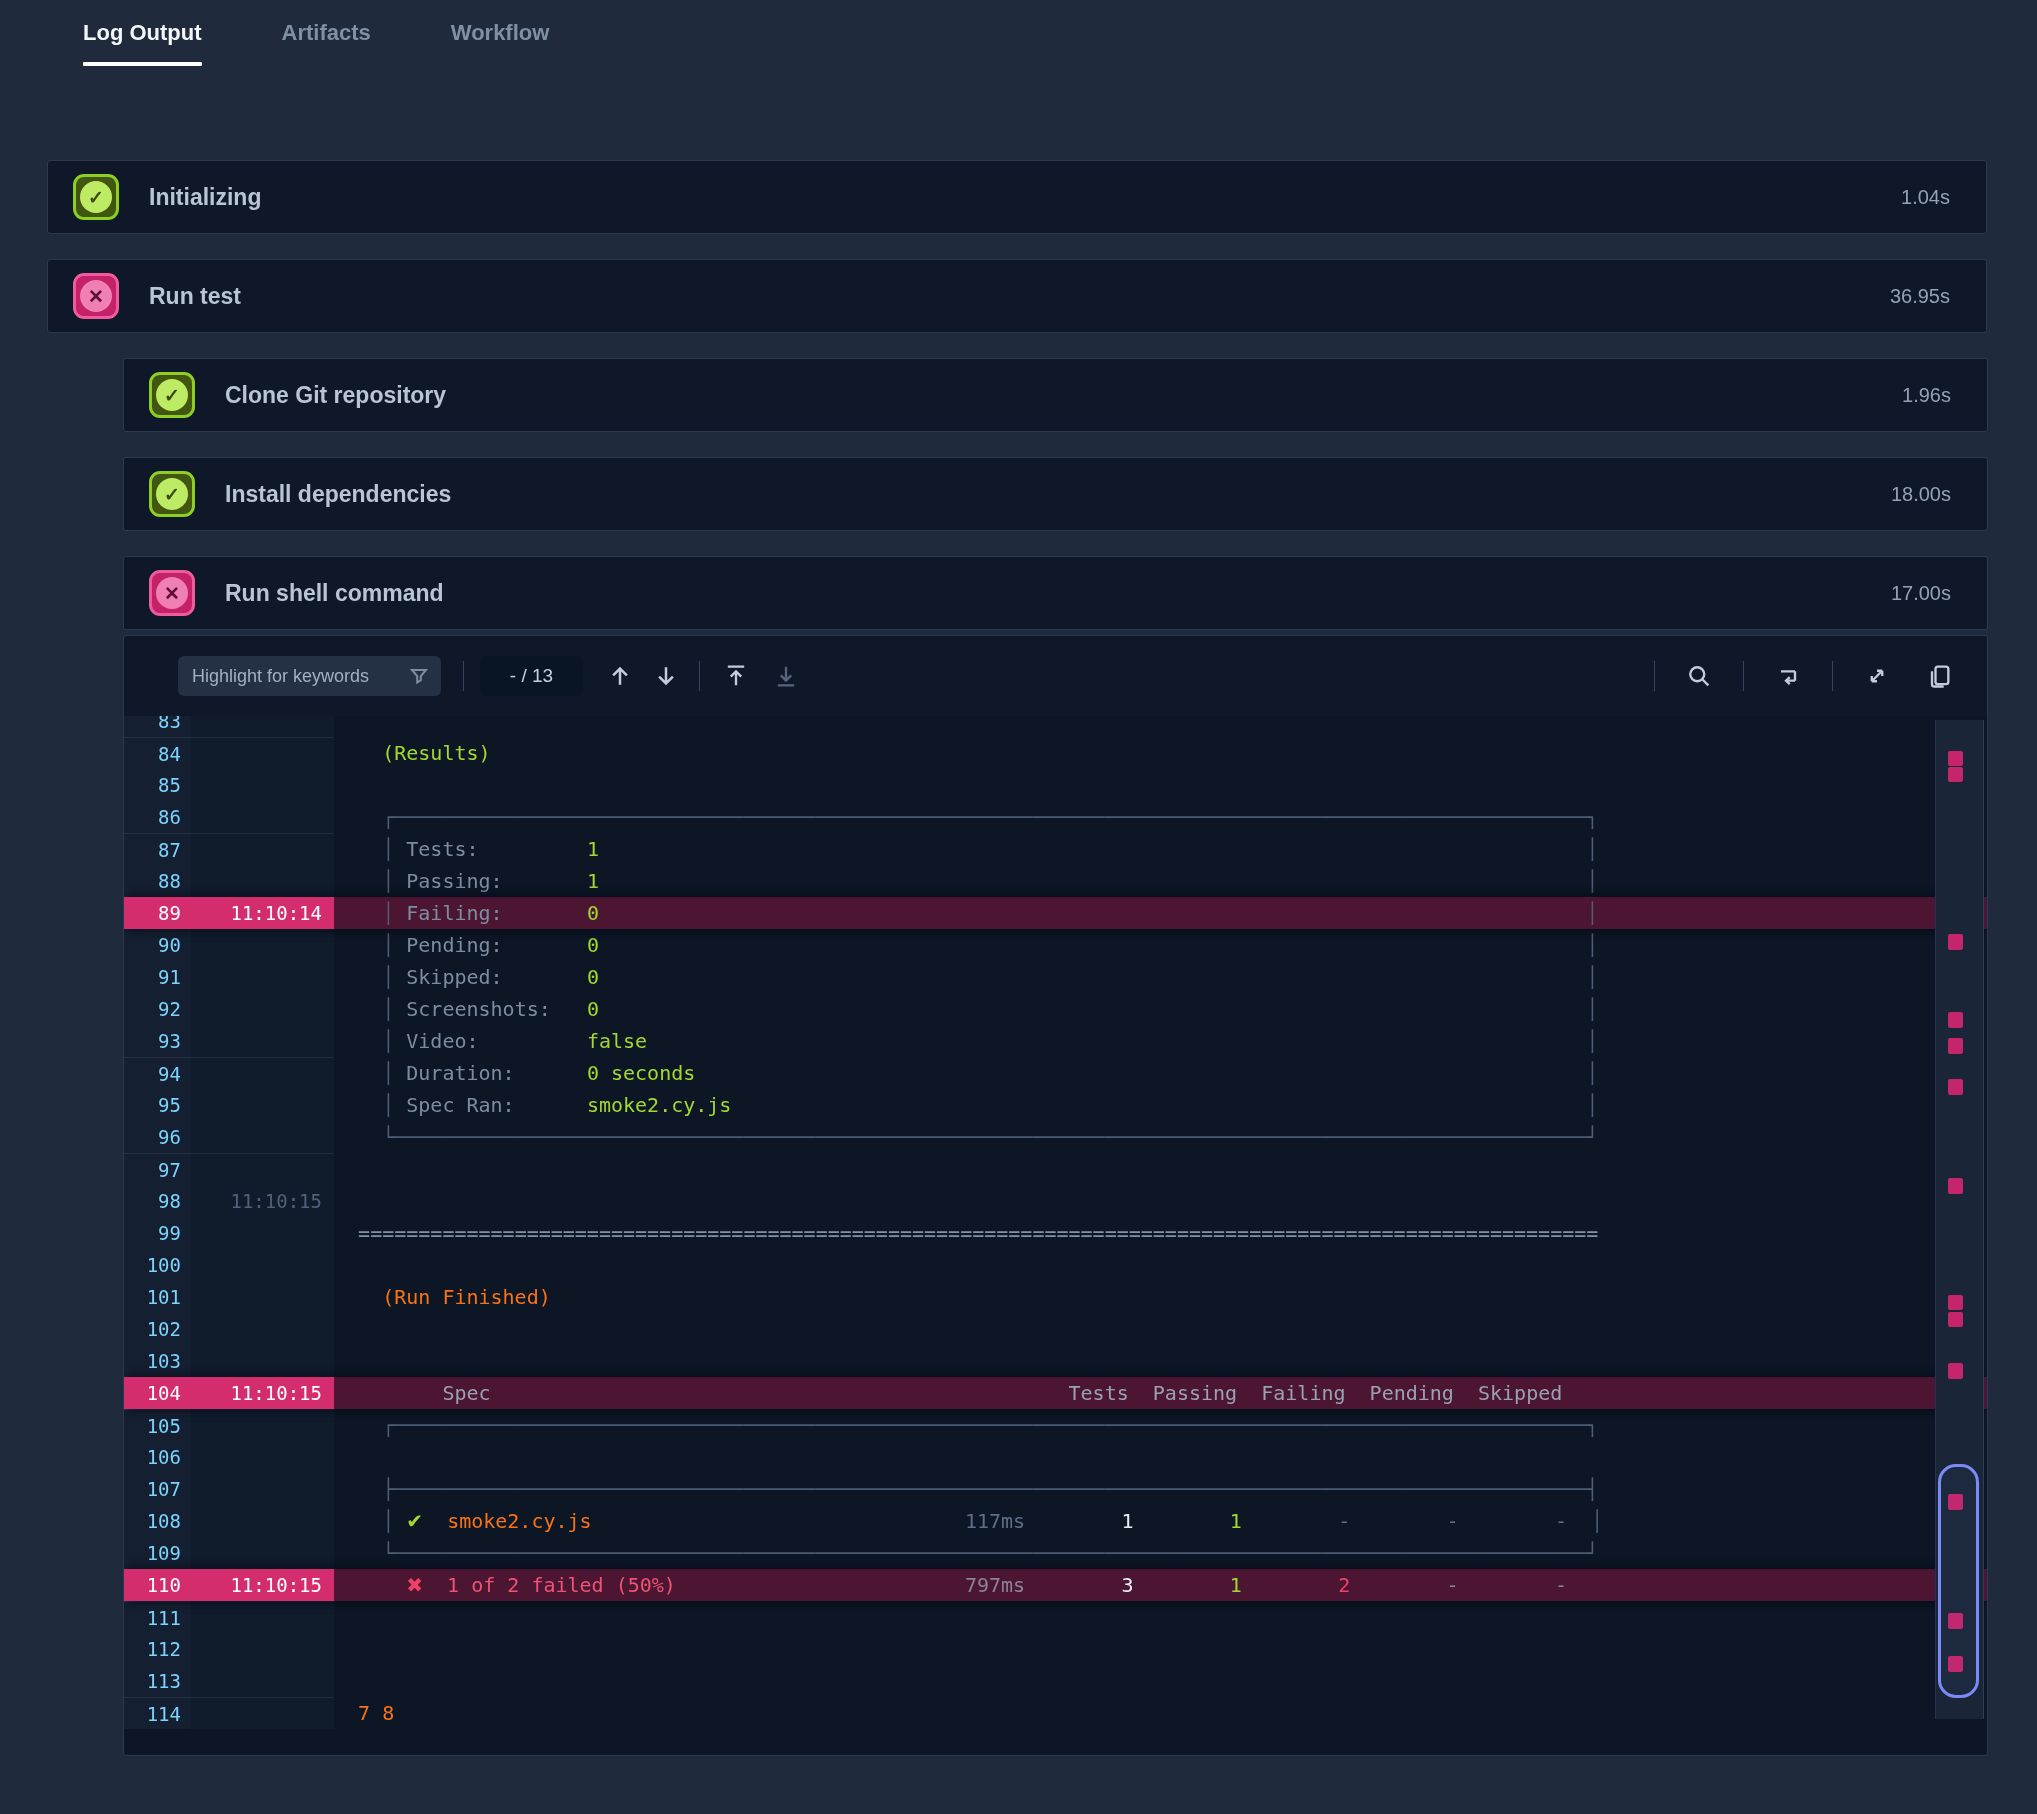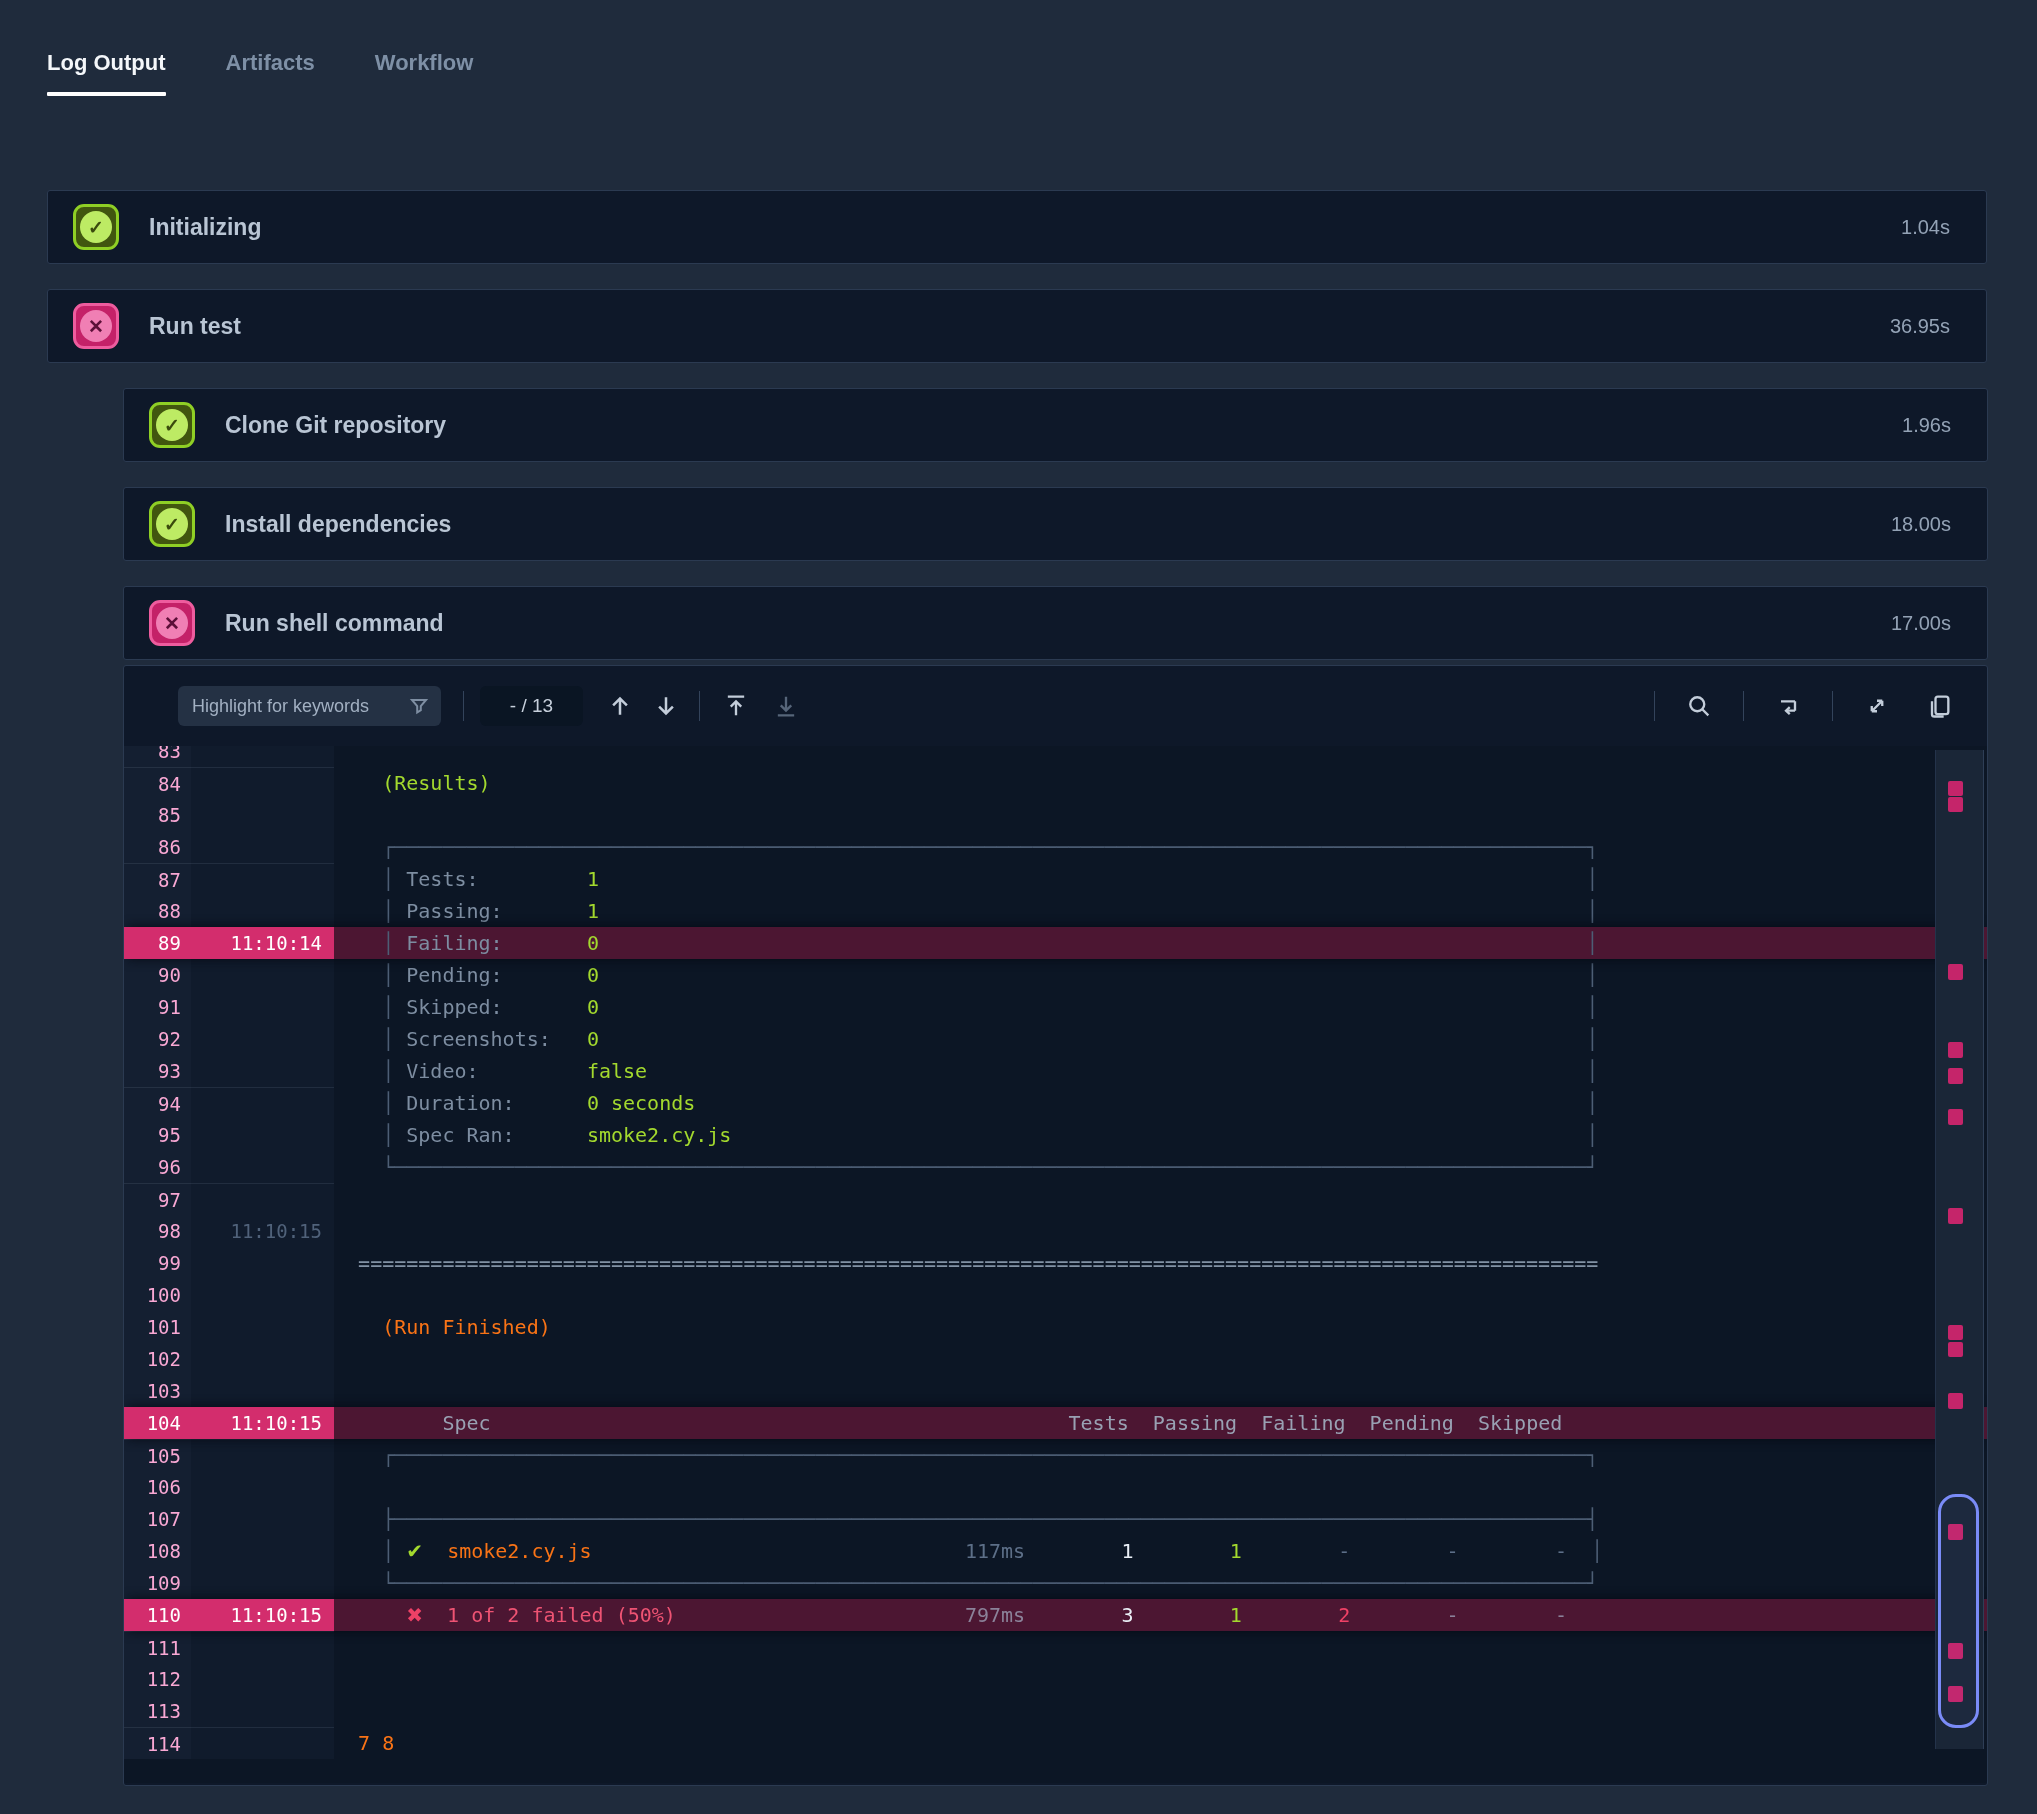--- a/index.html
+++ b/index.html
@@ -1,19 +1,19 @@
 <!DOCTYPE html>
 <html><head>
 <meta charset="utf-8">
 <style>
   html,body{margin:0;padding:0;background:#1f2b3c;}
   body{width:2038px;height:1815px;position:relative;overflow:hidden;font-family:"Liberation Sans",sans-serif;}
   .wrap{position:absolute;left:47px;top:0;width:1940px;}
   
-  .tabs{display:flex;gap:60px;padding-top:50px;}
+  .tabs{display:flex;gap:80px;padding-top:20px;margin-left:36px;}
   .tab{cursor:pointer;}
   .tab .lbl{font-size:22px;font-weight:bold;color:#7e90a6;line-height:26px;display:block;}
   .tab.active .lbl{color:#f4f7fa;}
   .tab .ul{height:4px;background:#ffffff;margin-top:16px;border-radius:1px;display:none;}
   .tab.active .ul{display:block;}
   
   #sections{margin-top:94px;}
   .panel{height:74px;background:#0e1829;border:1px solid #2b3a51;border-radius:3px;display:flex;align-items:center;padding:0 36px 0 25px;margin-bottom:25px;box-sizing:border-box;width:1940px;cursor:pointer;}
   .panel.indent{margin-left:76px;width:1865px;}
   .panel.attach{margin-bottom:5px;}
@@ -35,21 +35,21 @@
   .vdiv{width:1px;height:30px;background:#33435b;flex:none;}
   .counter{width:103px;height:40px;background:#0a1523;border-radius:6px;color:#c7d0dc;font-size:19px;display:flex;align-items:center;justify-content:center;margin-left:16px;}
   .tbtn{background:none;border:none;padding:4px;margin:0;color:#c3cdda;cursor:pointer;display:flex;align-items:center;}
   .tbtn.dim{color:#566579;}
   .m22{margin-left:22px;}.m14{margin-left:14px;}.m8{margin-left:8px;}.m18{margin-left:18px;}
   .tright{margin-left:auto;display:flex;align-items:center;gap:26px;}
   
   .viewport{position:absolute;left:0;top:80px;bottom:2px;right:0;overflow:hidden;background:#0c1625;border-radius:0 0 3px 3px;}
   .lines{margin-top:-11px;}
   .line{display:flex;height:32px;}
-  .ln{width:67px;flex:none;box-sizing:border-box;padding-right:10px;text-align:right;background:#141f31;color:#f9a8d4;font:19px/32px "DejaVu Sans Mono",monospace;}
+  .ln{width:67px;flex:none;box-sizing:border-box;padding-right:10px;text-align:right;background:#141f31;color:#7dd3fc;font:19px/32px "DejaVu Sans Mono",monospace;}
   .ts{width:143px;flex:none;box-sizing:border-box;padding-right:12px;text-align:right;background:#101b2c;color:#50627a;font:19px/32px "DejaVu Sans Mono",monospace;}
   .lc{flex:1;background:#0c1625;min-width:0;}
   .lc pre{margin:0;font:20px/32px "DejaVu Sans Mono",monospace;white-space:pre;}
   .line.sep .ln,.line.sep .ts{border-top:1px solid rgba(151,170,196,0.13);}
   .line.hl{position:relative;z-index:1;box-shadow:0 6px 10px -4px rgba(4,9,18,.65),0 -6px 10px -4px rgba(4,9,18,.65);}
   .line.hl .ln,.line.hl .ts{background:#d32d6d;color:#ffffff;}
   .line.hl .lc{background:#4c1632;}
   
   .g{color:#a3d92e;} .l{color:#7d8da1;} .b{color:#f97316;} .w{color:#e9eff6;} .r{color:#ef4166;}
   .m{color:#5d6f88;} .d{color:#4d5e75;} .e{color:#8292a5;} .h{color:#99a1b3;} .p{color:#ee5373;} .u{color:#8b8299;}

